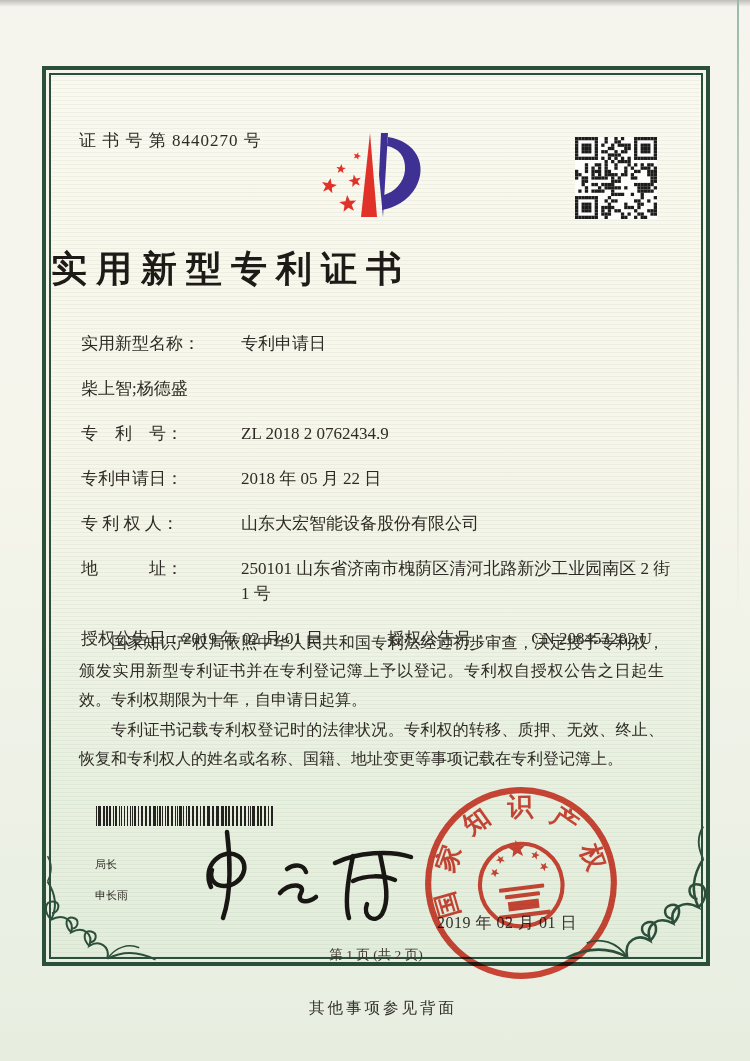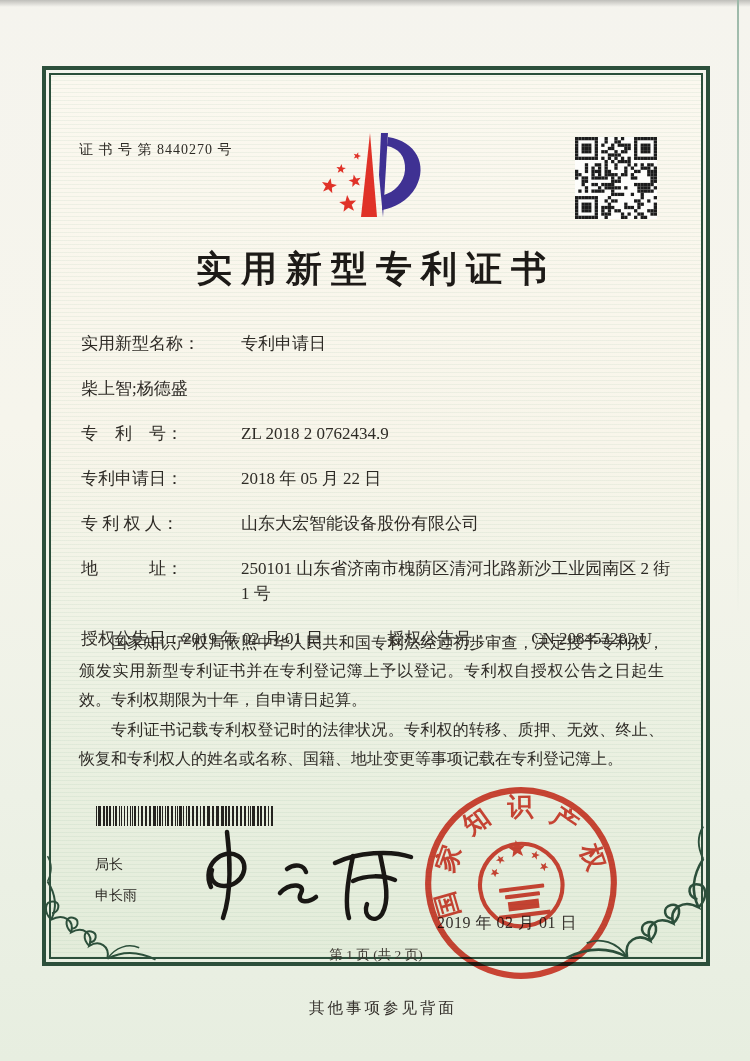--- a/index.html
+++ b/index.html
@@ -20,41 +20,41 @@
     border:4px solid var(--green);}
   .frame-inner{position:absolute;inset:3px;border:2px solid var(--green);}
   .content{position:absolute;inset:5px;
     background:
       repeating-linear-gradient(0deg,rgba(122,170,140,.10) 0 1px,rgba(122,170,140,0) 1px 4px),
       linear-gradient(180deg,#fbf8ef 0%,#f8f5ea 42%,#eef2e4 66%,#e3ecda 100%);}
   .corner-fl{position:absolute;pointer-events:none;color:var(--green);}
   .fl-left{left:-3px;bottom:-3px;}
   .fl-right{right:-3px;bottom:-3px;}
   
-  .cert-no{position:absolute;left:28px;top:66px;font-size:14px;letter-spacing:1px;}
+  .cert-no{position:absolute;left:28px;top:54px;font-size:17px;letter-spacing:1px;}
   .logo{position:absolute;left:247px;top:50px;width:135px;height:112px;}
   .qr{position:absolute;left:524px;top:62px;width:82px;height:82px;}
-  .title{position:absolute;left:0;top:170px;width:100%;text-align:center;
+  .title{position:absolute;left:0;top:170px;width:100%;text-align:left;
     font-size:36px;font-weight:700;letter-spacing:9px;color:#1d1a17;}
   
   .fields{position:absolute;left:30px;top:256px;right:19px;font-size:17px;}
   .field-row{display:flex;margin-bottom:20px;line-height:25px;}
   .f-label{flex:0 0 160px;white-space:nowrap;}
   .f-value{flex:1;}
   .grant-row{display:flex;margin-top:1px;line-height:25px;}
   .grant-pair{display:flex;align-items:flex-end;}
   .grant-pair.second{margin-left:64px;gap:42px;}
   .g-label{white-space:nowrap;}
   
   .paras{position:absolute;left:28px;top:554px;right:37px;font-size:16px;line-height:1.78;
     text-align:justify;}
   .paras p{text-indent:2em;margin-bottom:2px;}
   
   .barcode{position:absolute;left:43px;top:731px;width:186px;height:20px;}
-  .officer{position:absolute;left:44px;top:774px;font-size:14px;line-height:31px;font-family:Liberation Serif, serif;}
+  .officer{position:absolute;left:44px;top:774px;font-size:11px;line-height:31px;font-family:Liberation Serif, serif;}
   .signature{position:absolute;left:128px;top:748px;width:248px;height:100px;}
   .seal{position:absolute;left:372px;top:710px;width:196px;height:196px;
     mix-blend-mode:multiply;opacity:.93;transform:rotate(-7deg);}
   .seal-date{position:absolute;left:386px;top:838px;font-size:16px;letter-spacing:.5px;color:#35312c;}
   .page-info{position:absolute;left:0;top:871px;width:100%;text-align:center;font-size:13.5px;color:#3a362f;}
   .back-note{position:absolute;left:8px;top:998px;width:100%;text-align:center;
     font-size:15.5px;letter-spacing:3px;color:#35312c;}
 </style>
 </head>
 <body>

